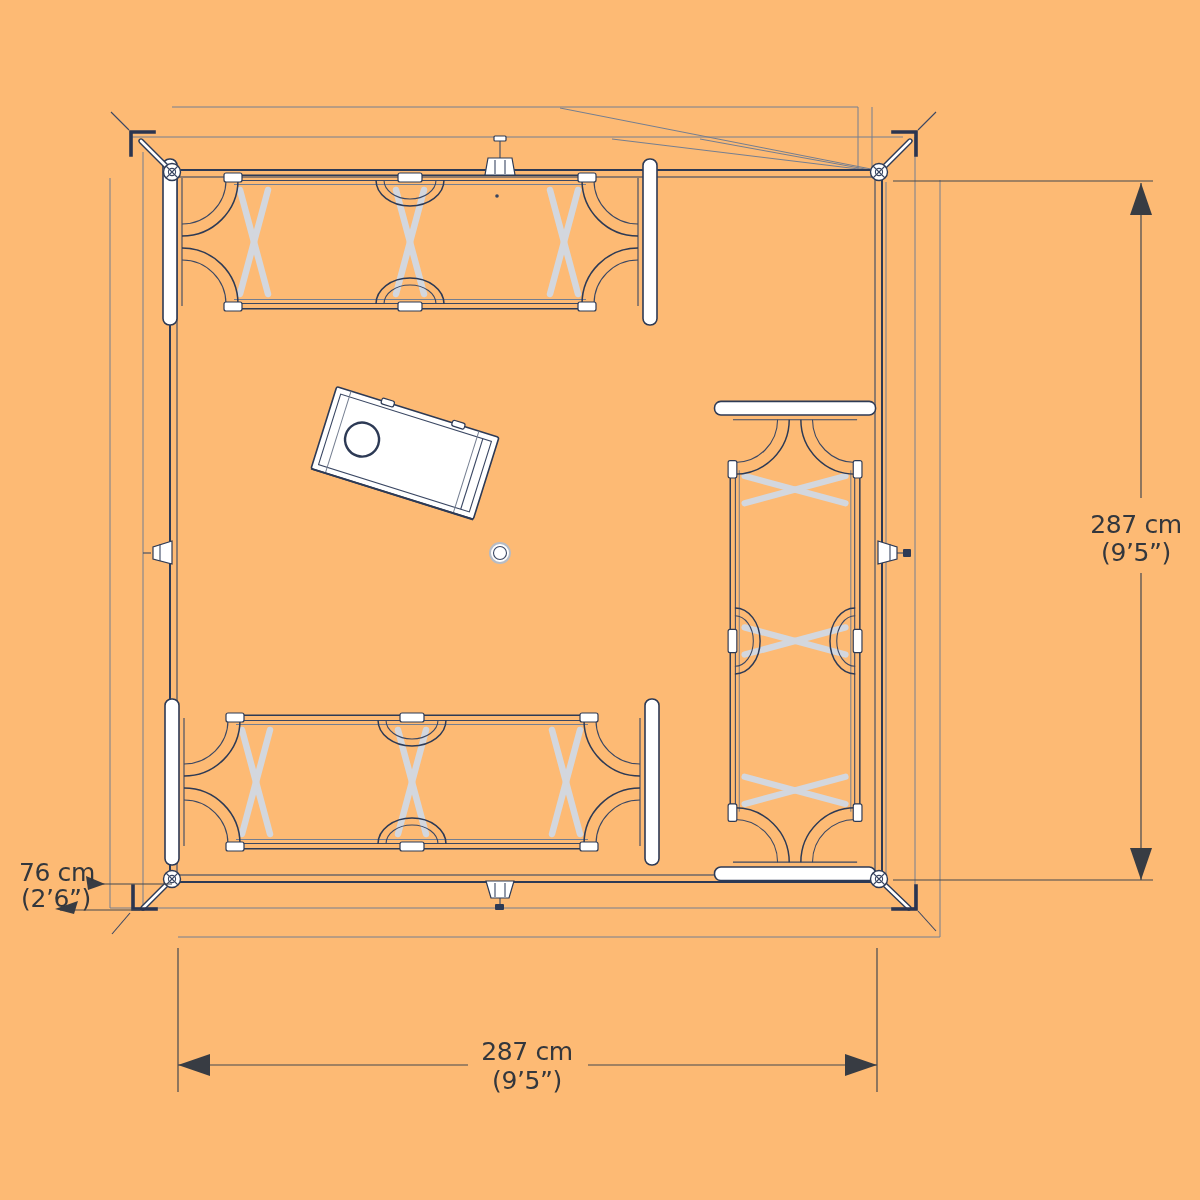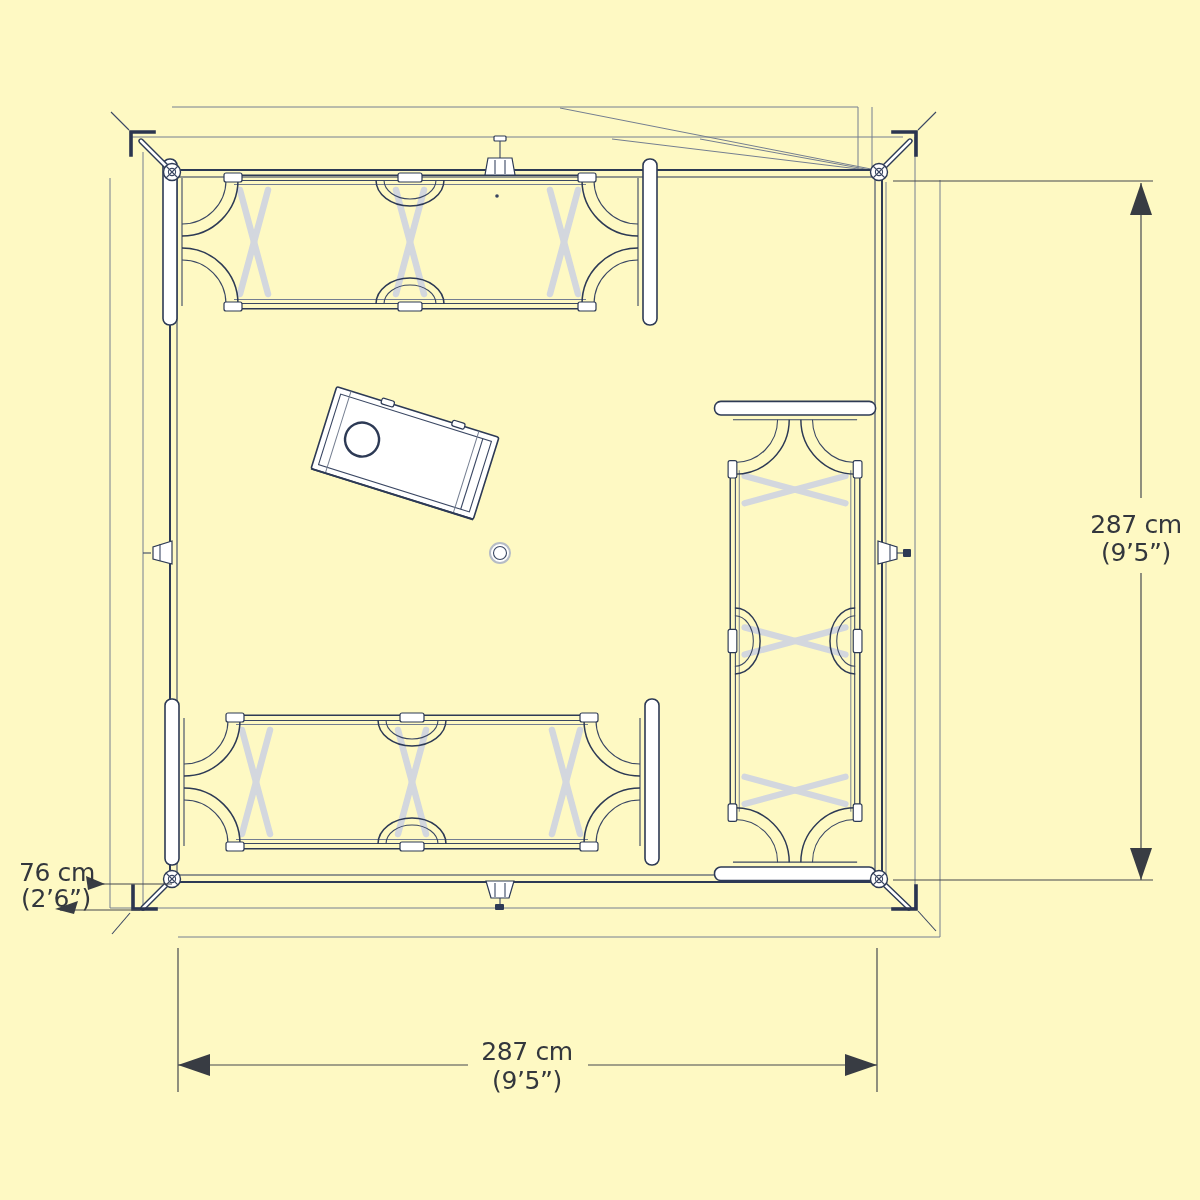--- a/index.html
+++ b/index.html
@@ -1,16 +1,16 @@
 <!DOCTYPE html>
 <html><head>
 <meta charset="utf-8">
 <style>
   html,body{margin:0;padding:0;background:#ffffff;}
-  .page{position:relative;width:1200px;height:1200px;background:#fef9c3;overflow:hidden;
+  .page{position:relative;width:1200px;height:1200px;background:#fdba74;overflow:hidden;
         font-family:"DejaVu Sans","Liberation Sans",sans-serif;}
   svg{position:absolute;left:0;top:0;}
 
   
   .s2    {stroke:#2d3a55;stroke-width:2;fill:none;}
   .s15   {stroke:#2d3a55;stroke-width:1.5;fill:none;}
   .s1    {stroke:#3a4763;stroke-width:1.1;fill:none;}
   .sthin {stroke:#747e90;stroke-width:1;fill:none;}
   .swf   {fill:#ffffff;stroke:#2d3a55;stroke-width:1.6;}
   .swf1  {fill:#ffffff;stroke:#2d3a55;stroke-width:1.2;}

